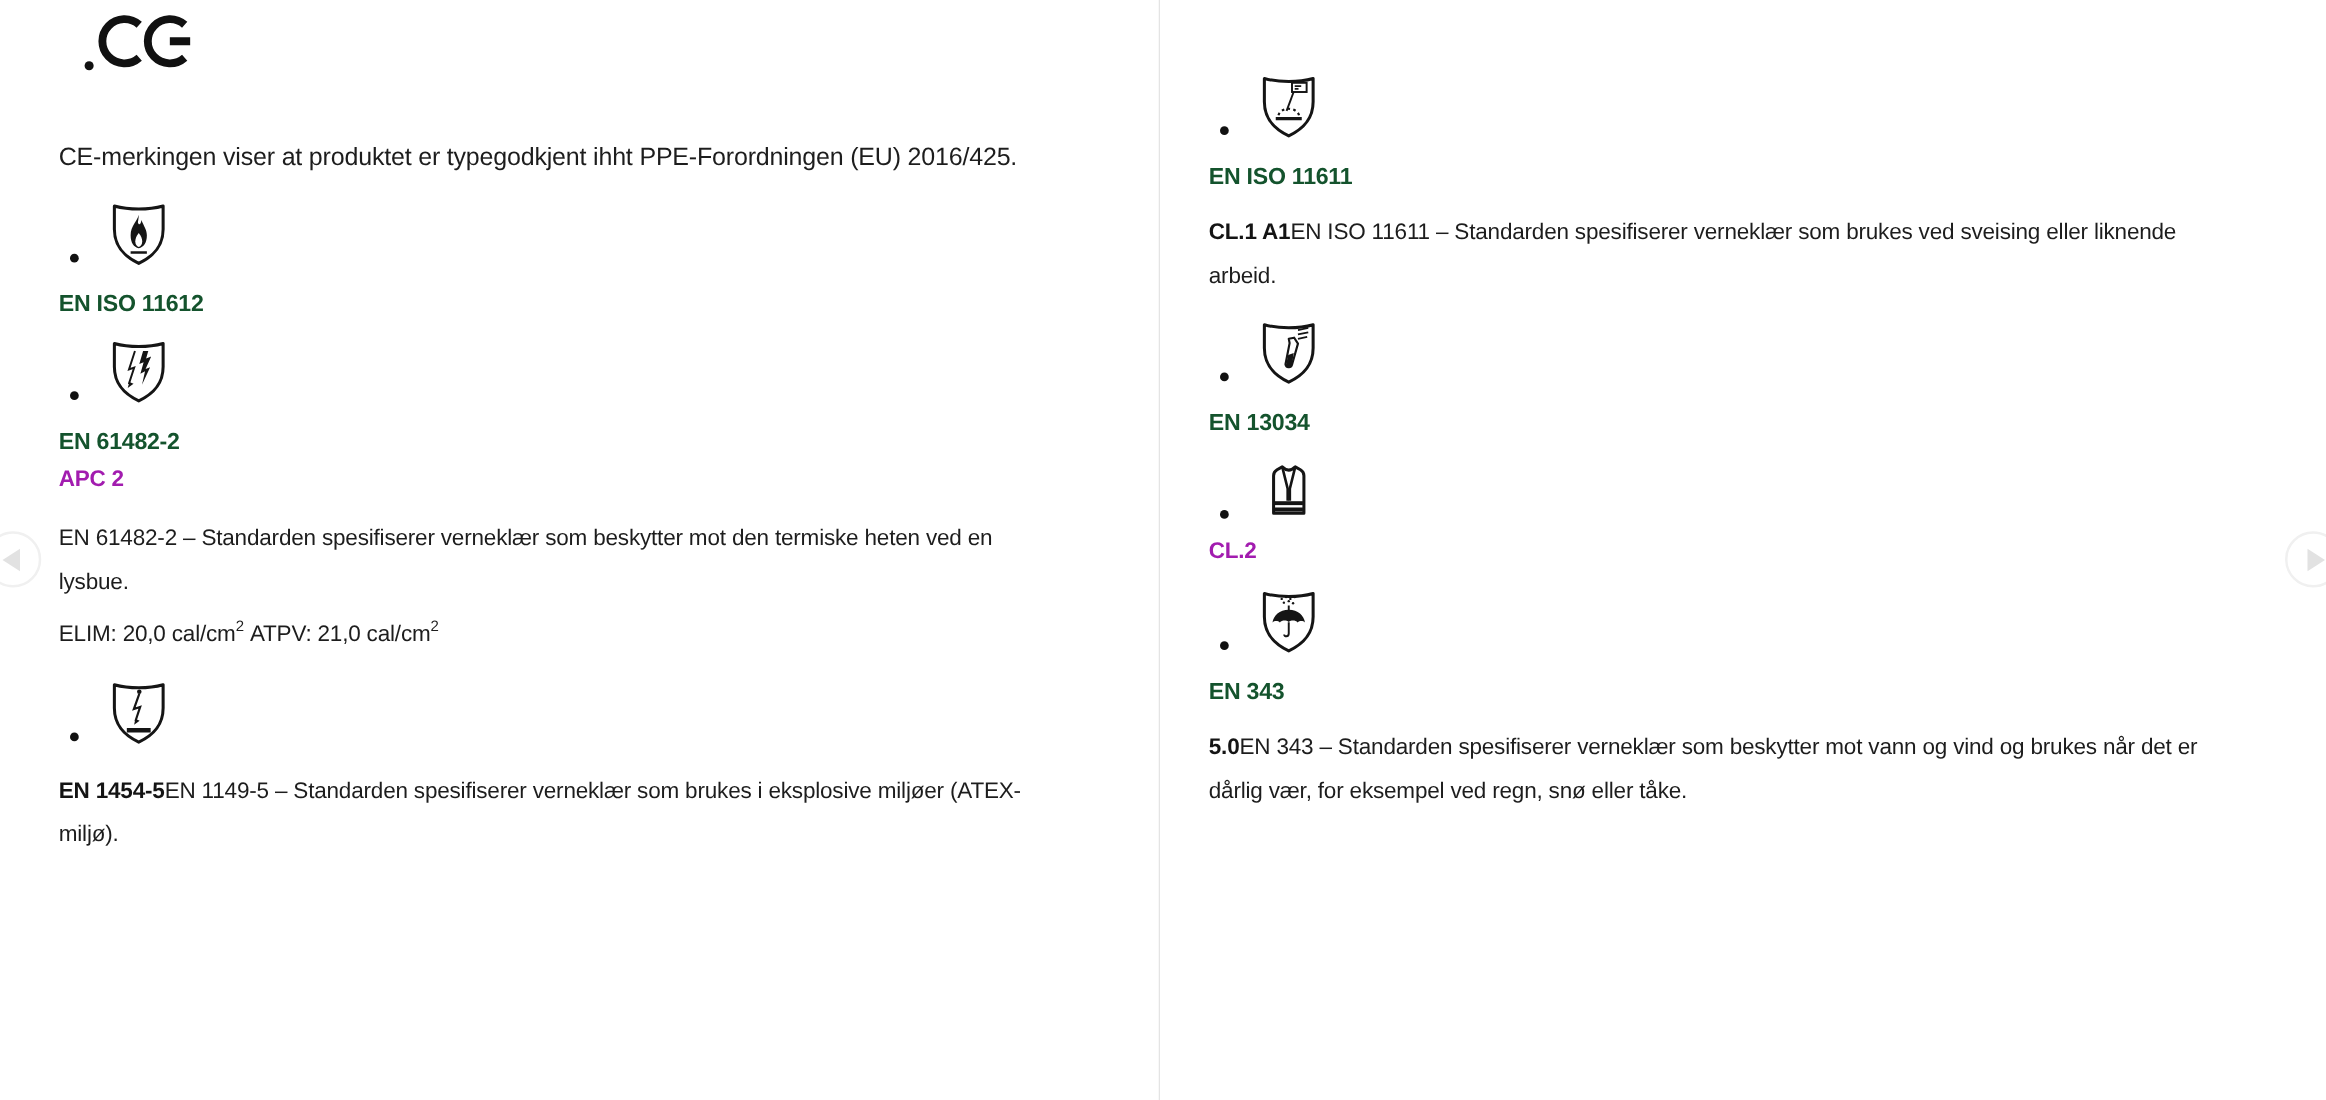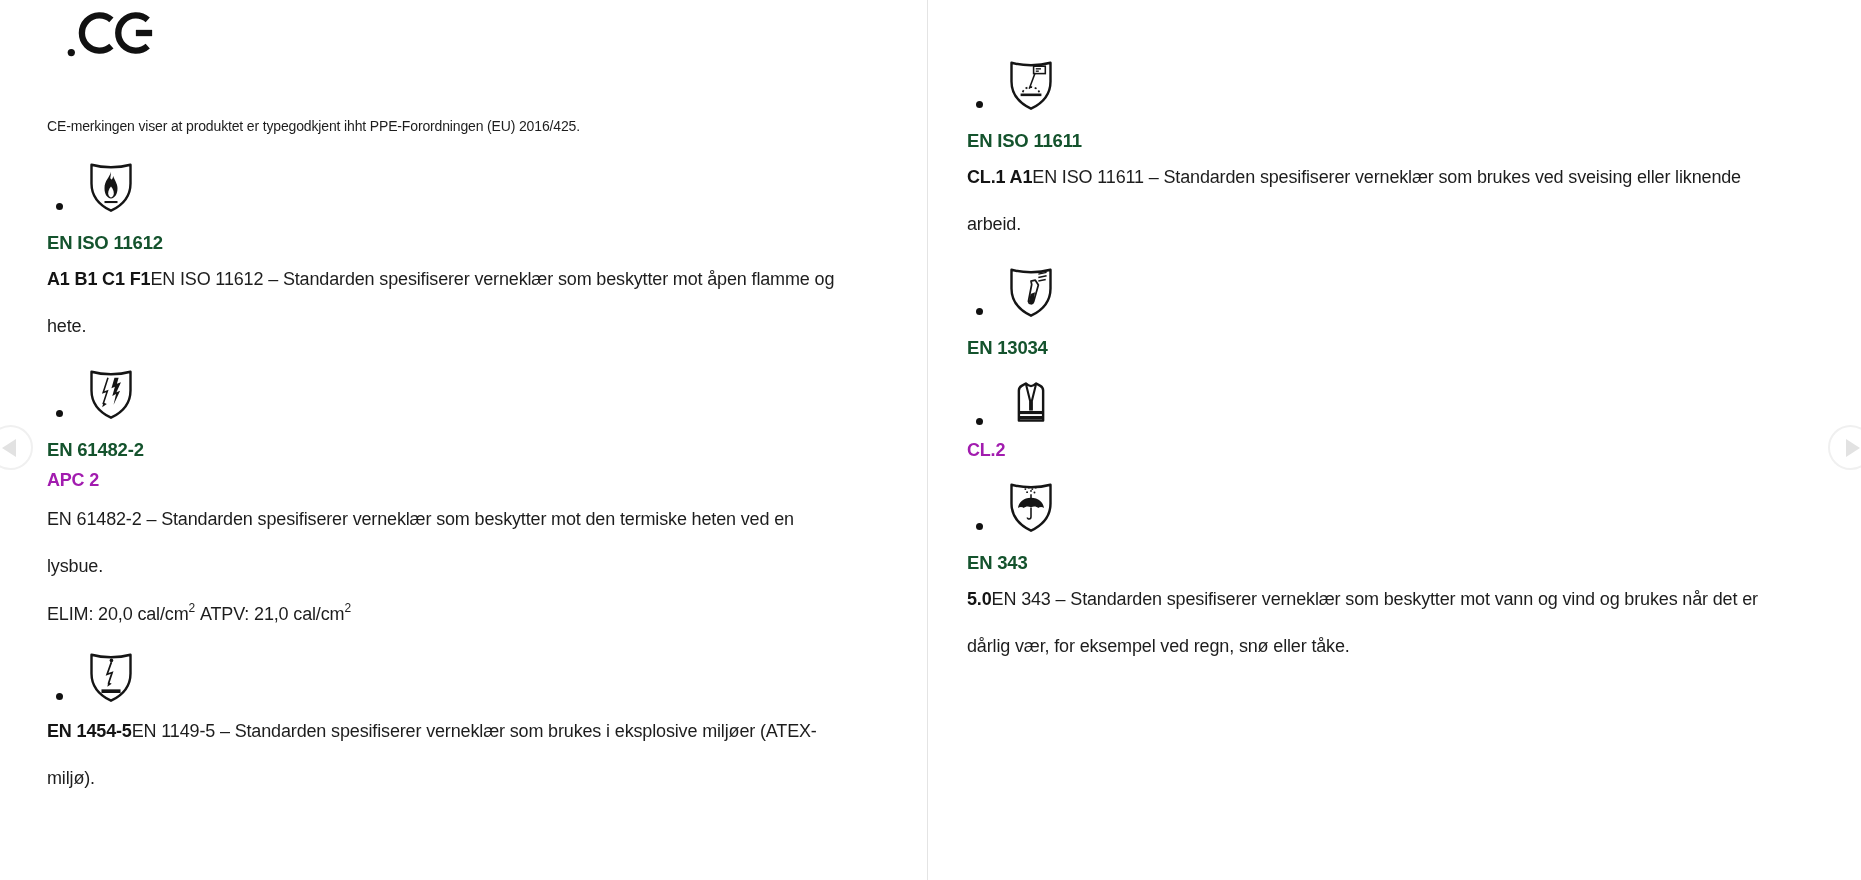--- a/index.html
+++ b/index.html
@@ -7,31 +7,31 @@
     position:relative; width:1861px; height:880px; overflow:hidden;
     background:#fff; font-family:"Liberation Sans", sans-serif;
     color:#1d1d1d;
   }
   .divider{position:absolute; left:927px; top:0; width:1px; height:880px; background:#e4e4e4;}
   .col{position:absolute; top:0;}
   .col-left{left:47px; width:852px;}
   .col-right{left:967px; width:860px;}
 
   .ce-logo{display:block; margin:8px 0 0 20px;}
-  .ce-desc{margin:52px 0 0; font-size:14px; line-height:33px; letter-spacing:-0.15px;}
+  .ce-desc{margin:52px 0 0; font-size:20px; line-height:33px; letter-spacing:-0.15px;}
 
   .standard{margin:0;}
   .icon-row{position:relative; margin-top:14px; padding-left:38px; height:58px;}
   #right-standards .standard:first-child .icon-row{margin-top:55px;}
   .bullet{position:absolute; left:9px; bottom:5px; width:7px; height:7px; border-radius:50%; background:#111;}
   .icon-slot svg{display:block;}
 
   .std-heading{margin:18px 0 0; font-size:18.5px; font-weight:bold; line-height:20px; letter-spacing:-0.2px; color:#14532d;}
   .bold-line{margin:7px 0 0; font-size:18px; font-weight:bold; line-height:26px; letter-spacing:-0.2px; color:#a21caf;}
-  p.desc{margin:3px 0 0; font-size:18px; line-height:47px; letter-spacing:-0.15px; max-width:792px;}
+  p.desc{margin:17px 0 0; font-size:18px; line-height:35px; letter-spacing:-0.15px; max-width:792px;}
   .col-right p.desc{max-width:806px;}
   p.desc b{font-weight:bold; color:#141414;}
   .elim{margin:8px 0 0; font-size:18px; line-height:33px; letter-spacing:-0.15px;}
   .elim .sup{font-size:12px; position:relative; top:-8px; margin-right:1px;}
 
   .nav-btn{
     position:absolute; top:425px; width:45px; height:45px; border-radius:50%;
     background:#fff; border:2px solid #f0f0f0; box-sizing:border-box;
     display:flex; align-items:center; justify-content:center; padding:0; cursor:pointer;
   }
@@ -61,21 +61,20 @@
       <span class="bullet"></span>
       <span class="icon-slot"><svg width="52" height="58" viewBox="0 0 60 66" aria-hidden="true">
                 <path d="M7.5 8.5 C21 12.3 39 12.3 52.5 8.5 L52.5 30 C52.5 46 43.5 55 30 61.5 C16.5 55 7.5 46 7.5 30 Z" fill="#fff" stroke="#151515" stroke-width="2.8" stroke-linejoin="round"></path>
                 <path d="M30 16.5 C28.5 23 22.5 26.5 22.5 35.5 C22.5 42.5 25.5 46.5 30 47.5 C34.5 46.5 37.5 42.5 37.5 35.5 C37.5 30.5 34.5 27 32.5 21.5 C32 25.5 30 27 29.2 23.5 C29.6 21 30 19 30 16.5 Z" fill="#151515"></path>
                 <path d="M30 33.5 C27.8 36.5 26.8 38.6 26.8 41.4 C26.8 44.2 28.1 45.8 30 46.3 C31.9 45.8 33.2 44.2 33.2 41.4 C33.2 38.6 32.2 36.5 30 33.5 Z" fill="#fff"></path>
                 <path d="M22.5 51.5 L37.5 51.5" stroke="#151515" stroke-width="2.4"></path>
               </svg></span>
     </div>
     <h3 class="std-heading">EN ISO 11612</h3>
 
-    <p class="desc"><b class="prefix">A1 B1 C1 F1</b><span class="body">EN ISO 11612 – Standarden spesifiserer verneklær som beskytter mot åpen flamme og hete.</span></p>
 
   </section>
 
   <section class="standard">
     <div class="icon-row">
       <span class="bullet"></span>
       <span class="icon-slot"><svg width="52" height="58" viewBox="0 0 60 66" aria-hidden="true">
                 <path d="M7.5 8.5 C21 12.3 39 12.3 52.5 8.5 L52.5 30 C52.5 46 43.5 55 30 61.5 C16.5 55 7.5 46 7.5 30 Z" fill="#fff" stroke="#151515" stroke-width="2.8" stroke-linejoin="round"></path>
                 <path d="M26.5 15.5 L21 32.5 L25.8 30.8 L20.8 46" fill="none" stroke="#151515" stroke-width="1.8"></path>
                 <path d="M19.8 49.5 L25.2 45.8 L21.4 44 Z" fill="#151515"></path>

